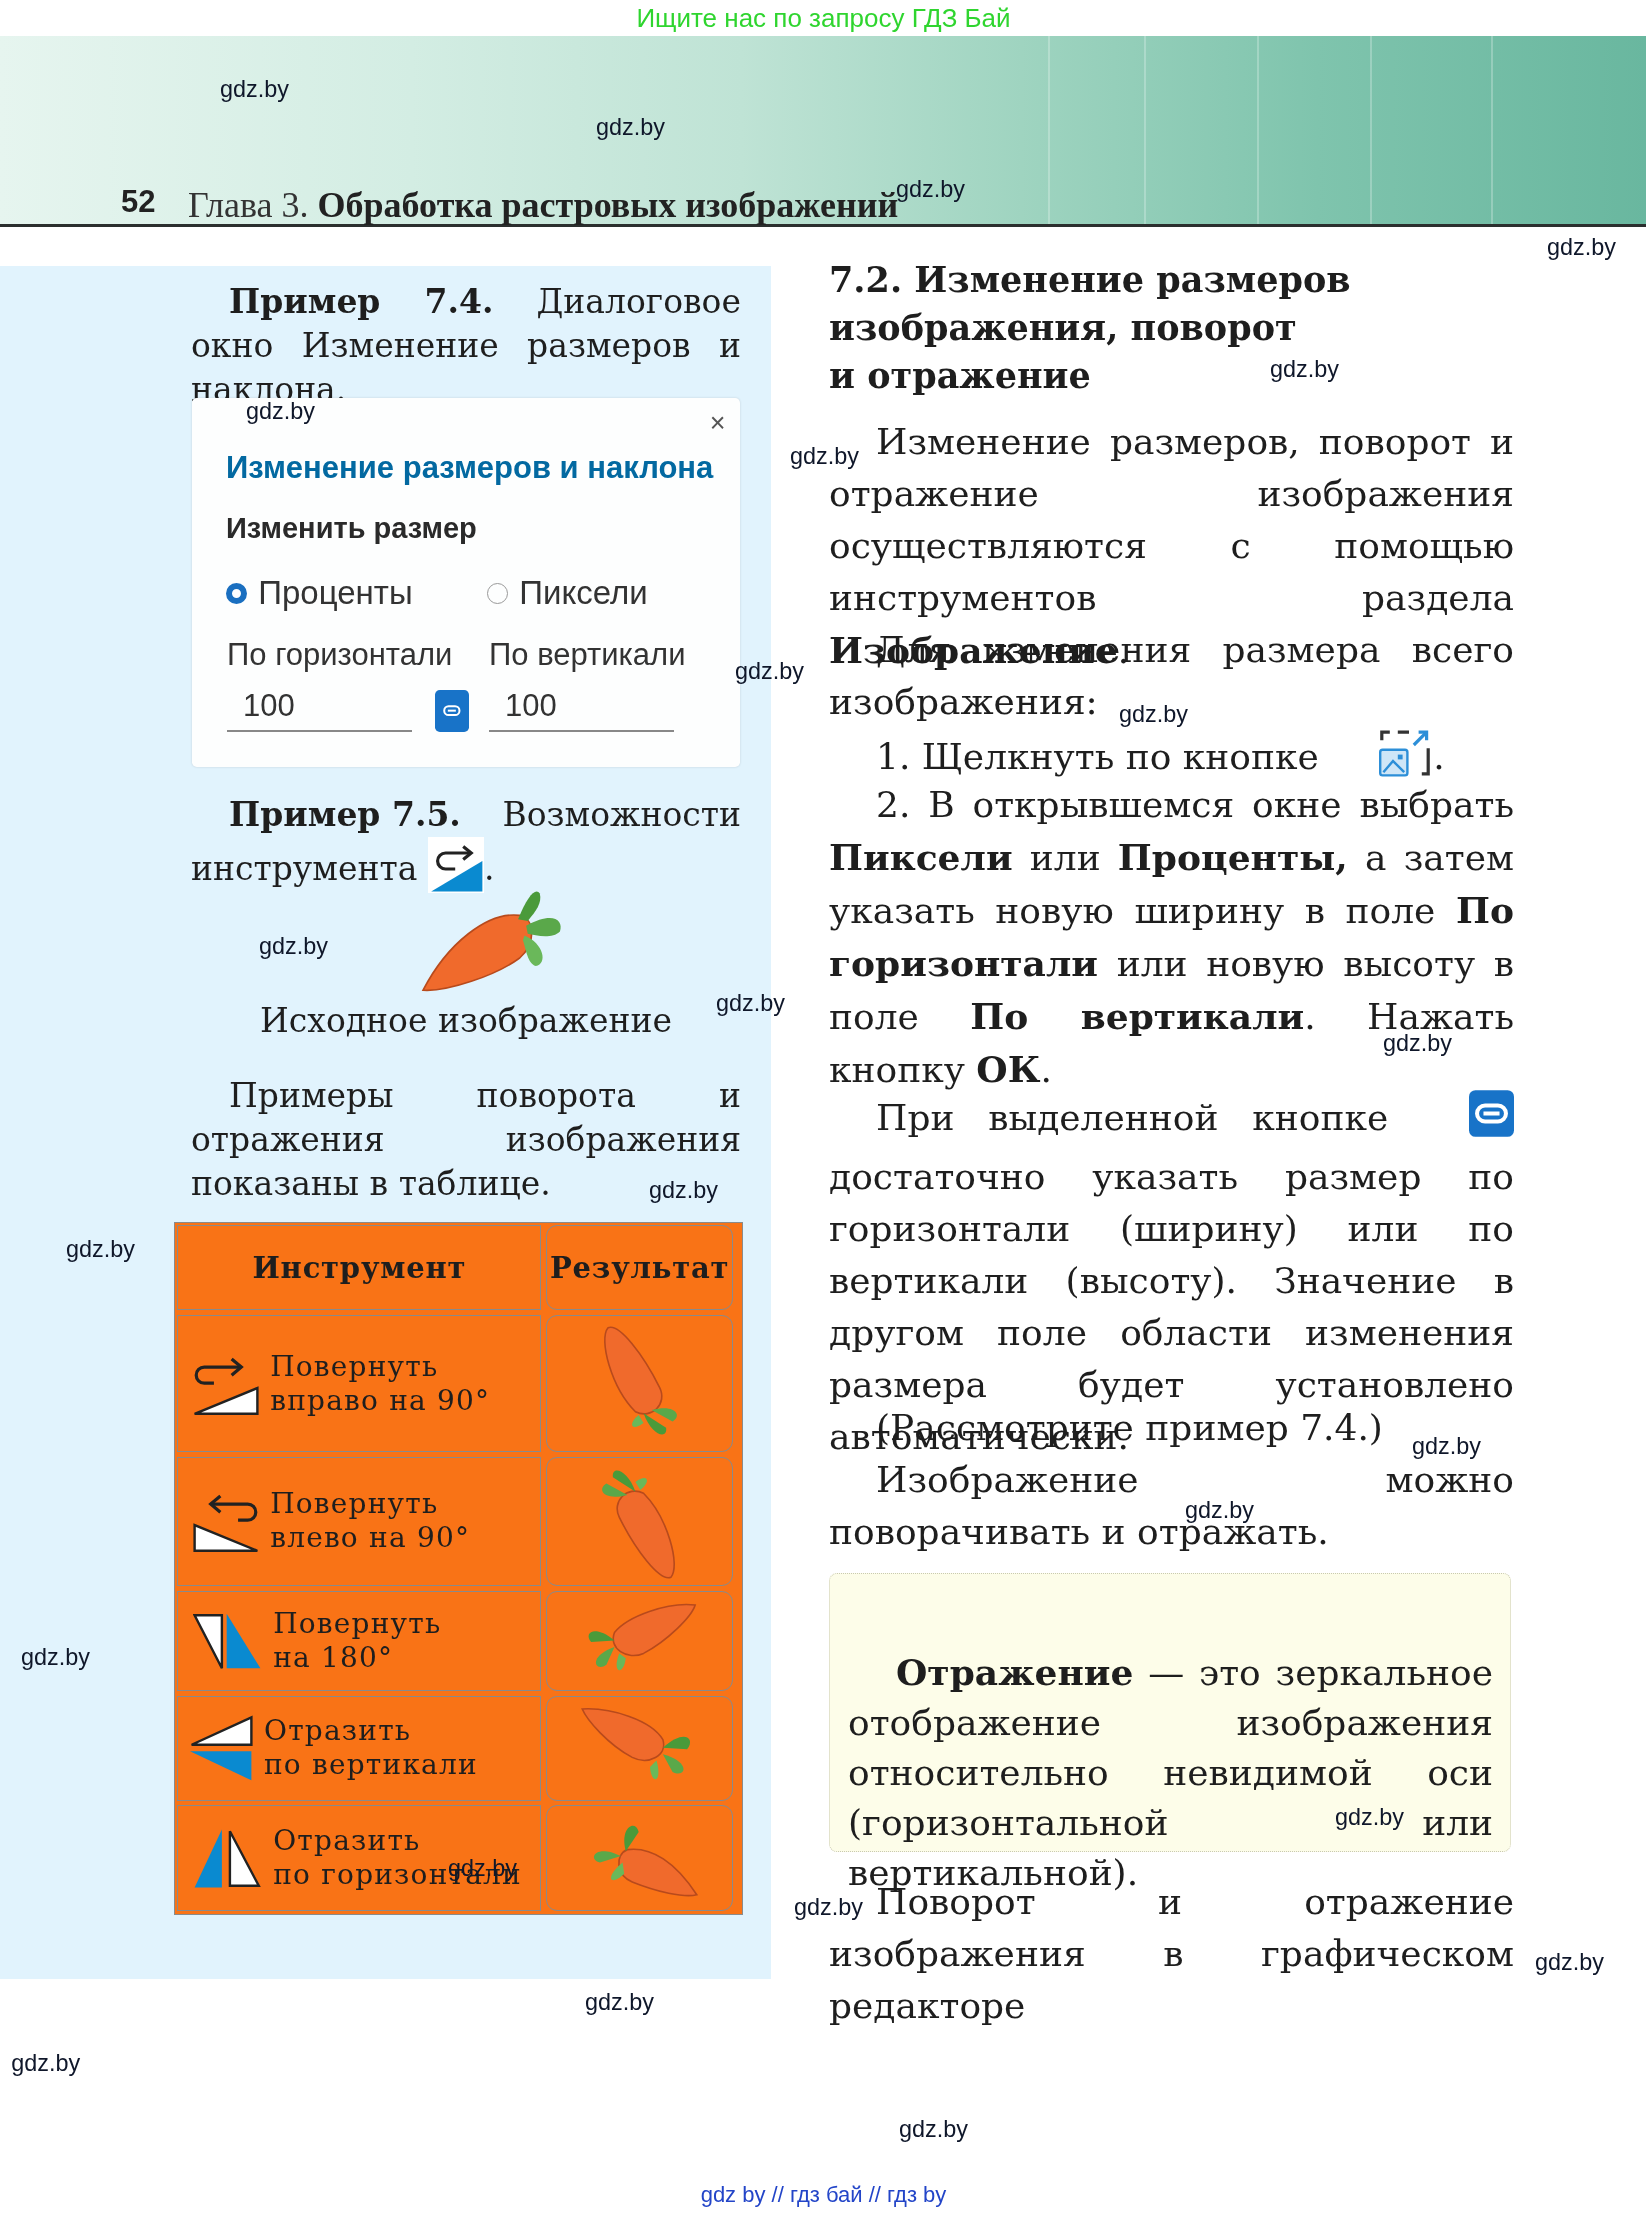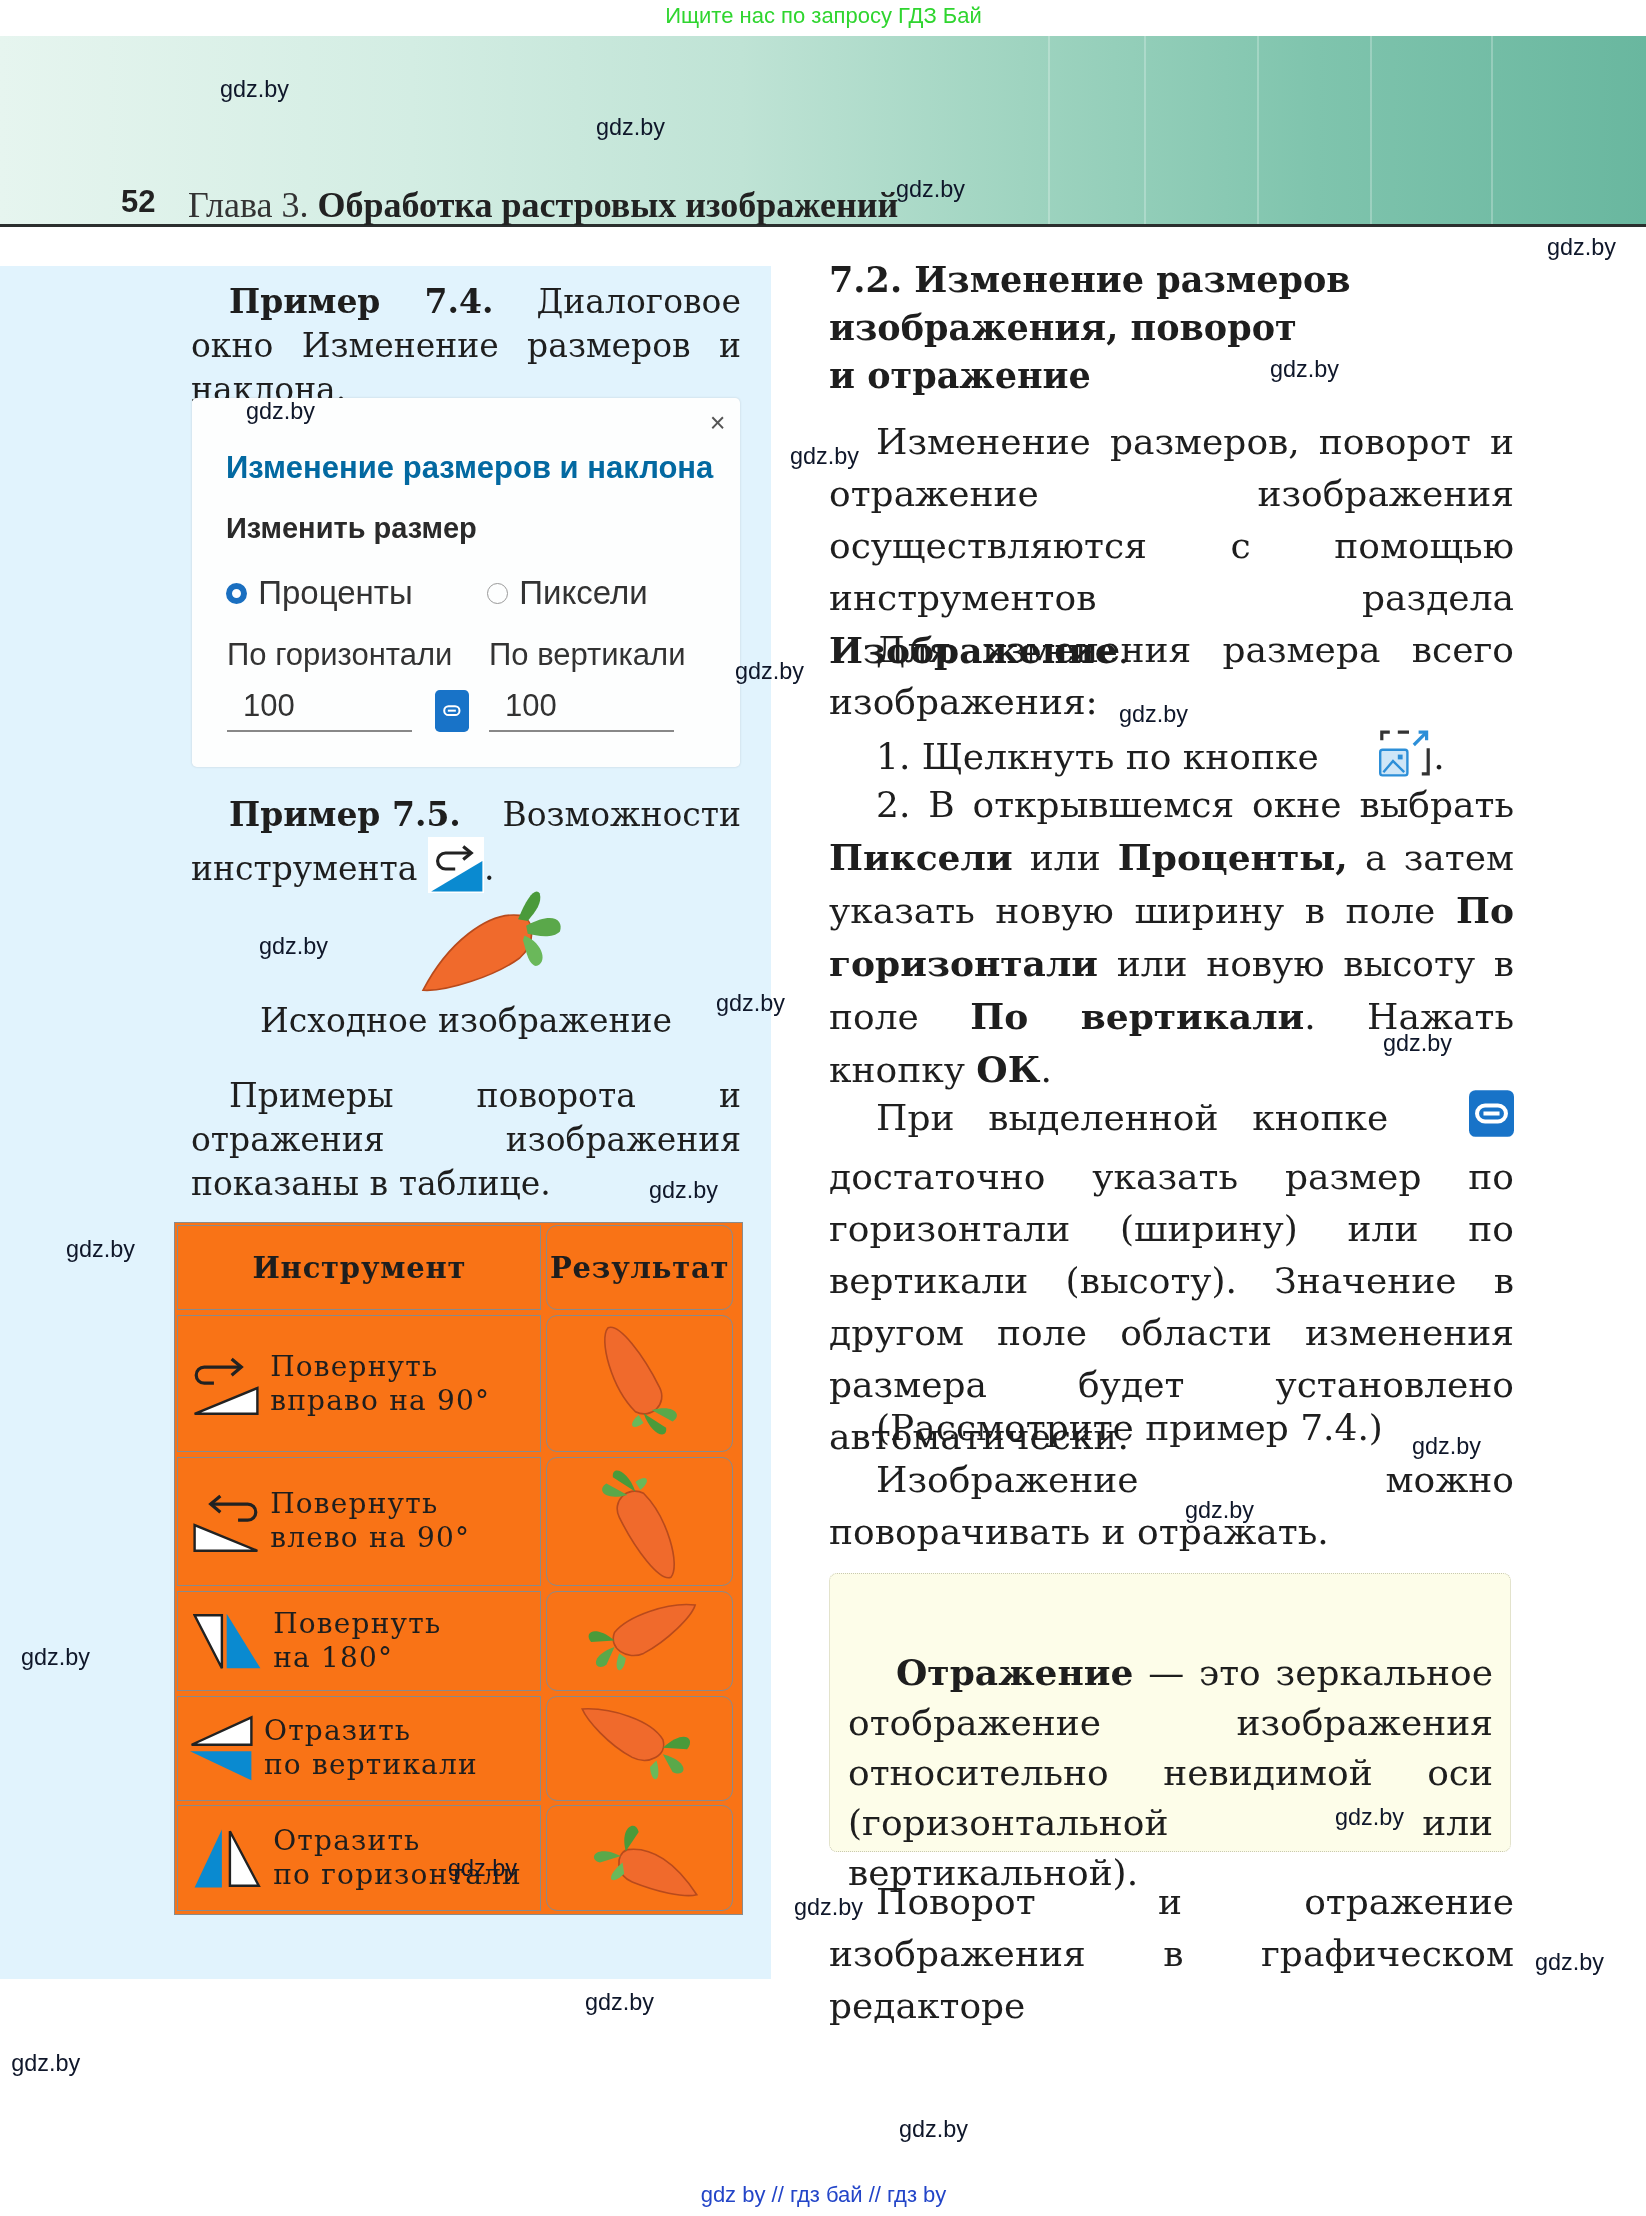--- a/index.html
+++ b/index.html
@@ -1,18 +1,18 @@
 <!DOCTYPE html>
 <html style="font-size:13px"><head>
 <meta charset="utf-8">
 <style>
   html,body{margin:0;padding:0;}
   body{width:1647px;height:2216px;position:relative;background:#ffffff;overflow:hidden;font-family:"DejaVu Serif",serif;color:#1e1e1e;}
   .abs{position:absolute;}
-  .top-promo{left:0;width:1647px;top:3.2px;text-align:center;font-family:"Liberation Sans",sans-serif;font-size:22px;color:#2fd52f;}
+  .top-promo{left:0;width:1647px;top:3.2px;text-align:center;font-family:"Liberation Sans",sans-serif;font-size:26px;color:#2fd52f;}
   .header-band{left:0;top:36px;width:1647px;height:191px;
     background:linear-gradient(90deg,#e6f5ef 0%,#d3ede3 25%,#bfe3d5 45%,#9fd4c0 62%,#7fc4ad 80%,#69b79f 100%);}
   .header-band::after{content:"";position:absolute;left:0;right:0;bottom:0;height:3.2px;background:#2b2f2e;}
   .circuit{position:absolute;top:0;height:191px;border-left:2.4px solid rgba(255,255,255,0.25);}
   .page-num{left:121px;top:184px;font-family:"Liberation Sans",sans-serif;font-weight:bold;font-size:31px;color:#222;}
   .chapter{left:188px;top:184px;font-family:Liberation Serif, serif;font-size:36px;color:#333;}
   .chapter b{color:#222;}
   .wm{font-family:"Liberation Sans",sans-serif;font-size:23.4px;color:#0f172a;}
   .left-panel{left:0;top:266px;width:771px;height:1713px;background:#e1f3fd;}
   .ex-text{font-size:33px;line-height:44px;text-align:justify;}

